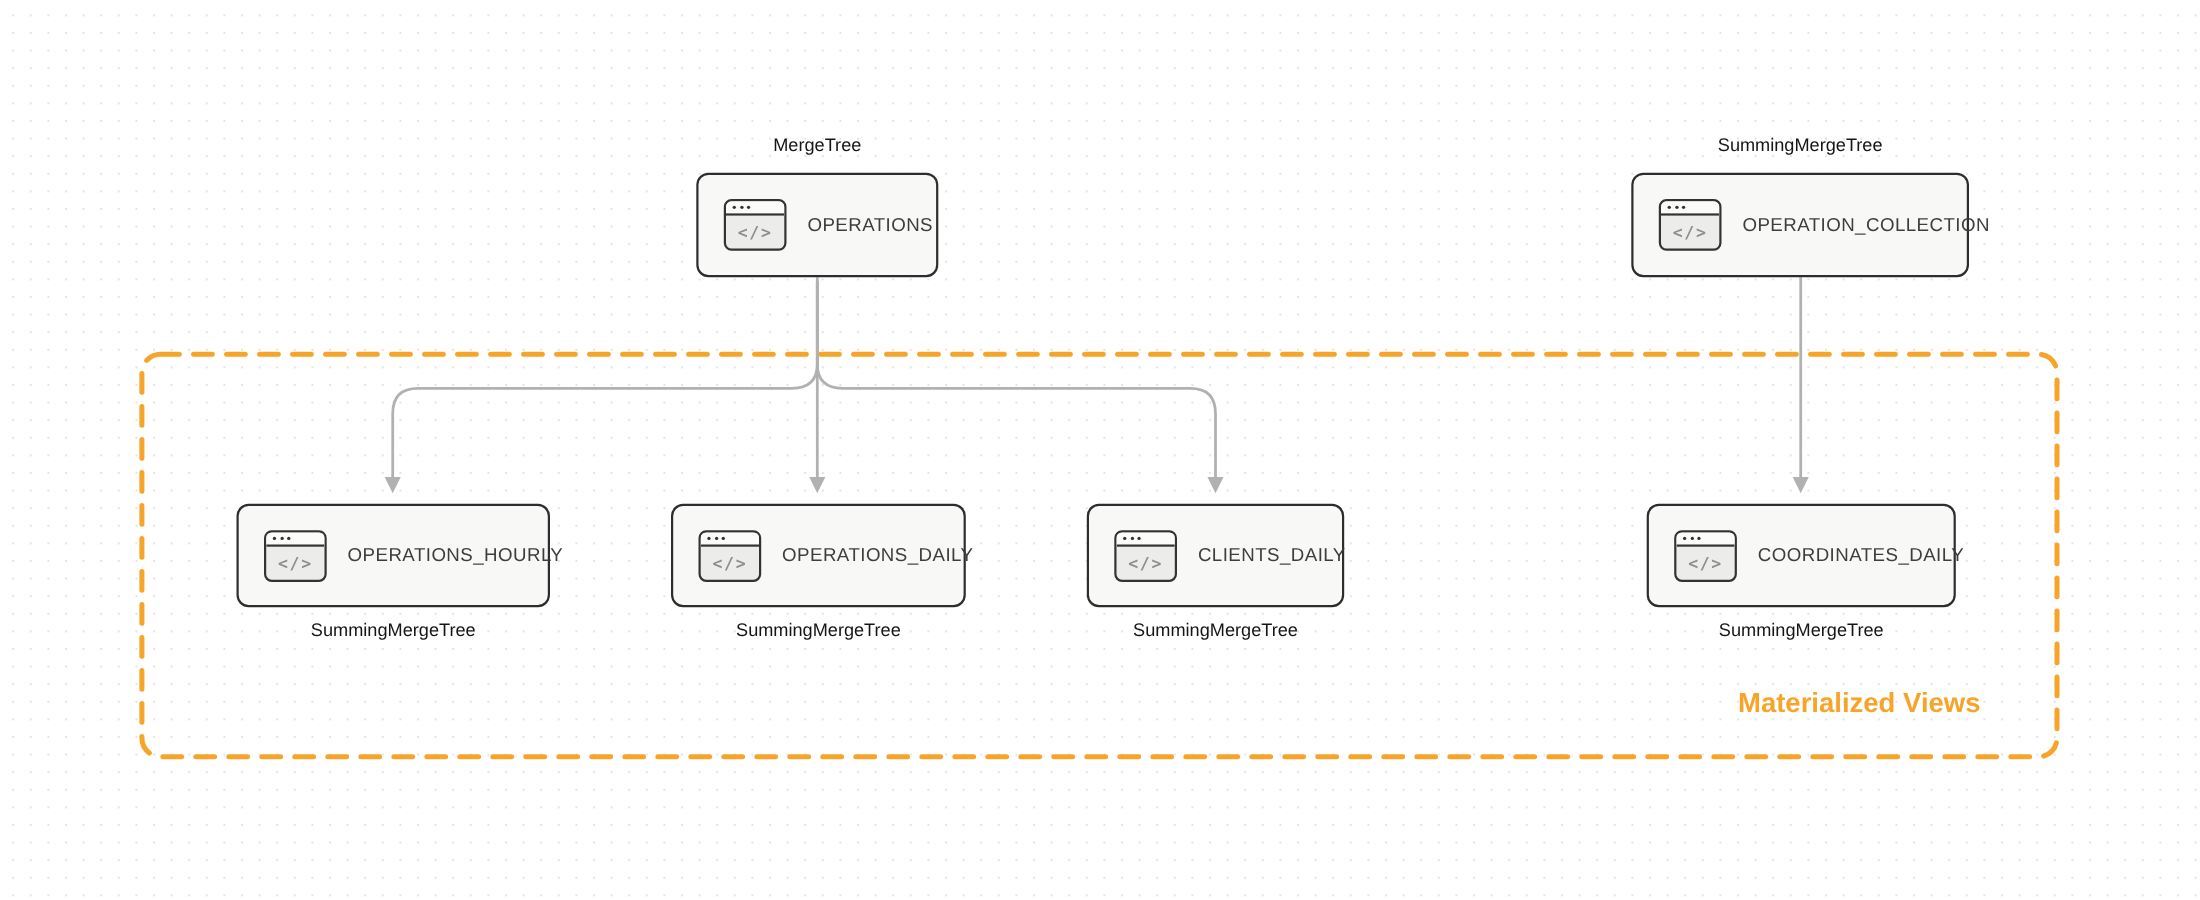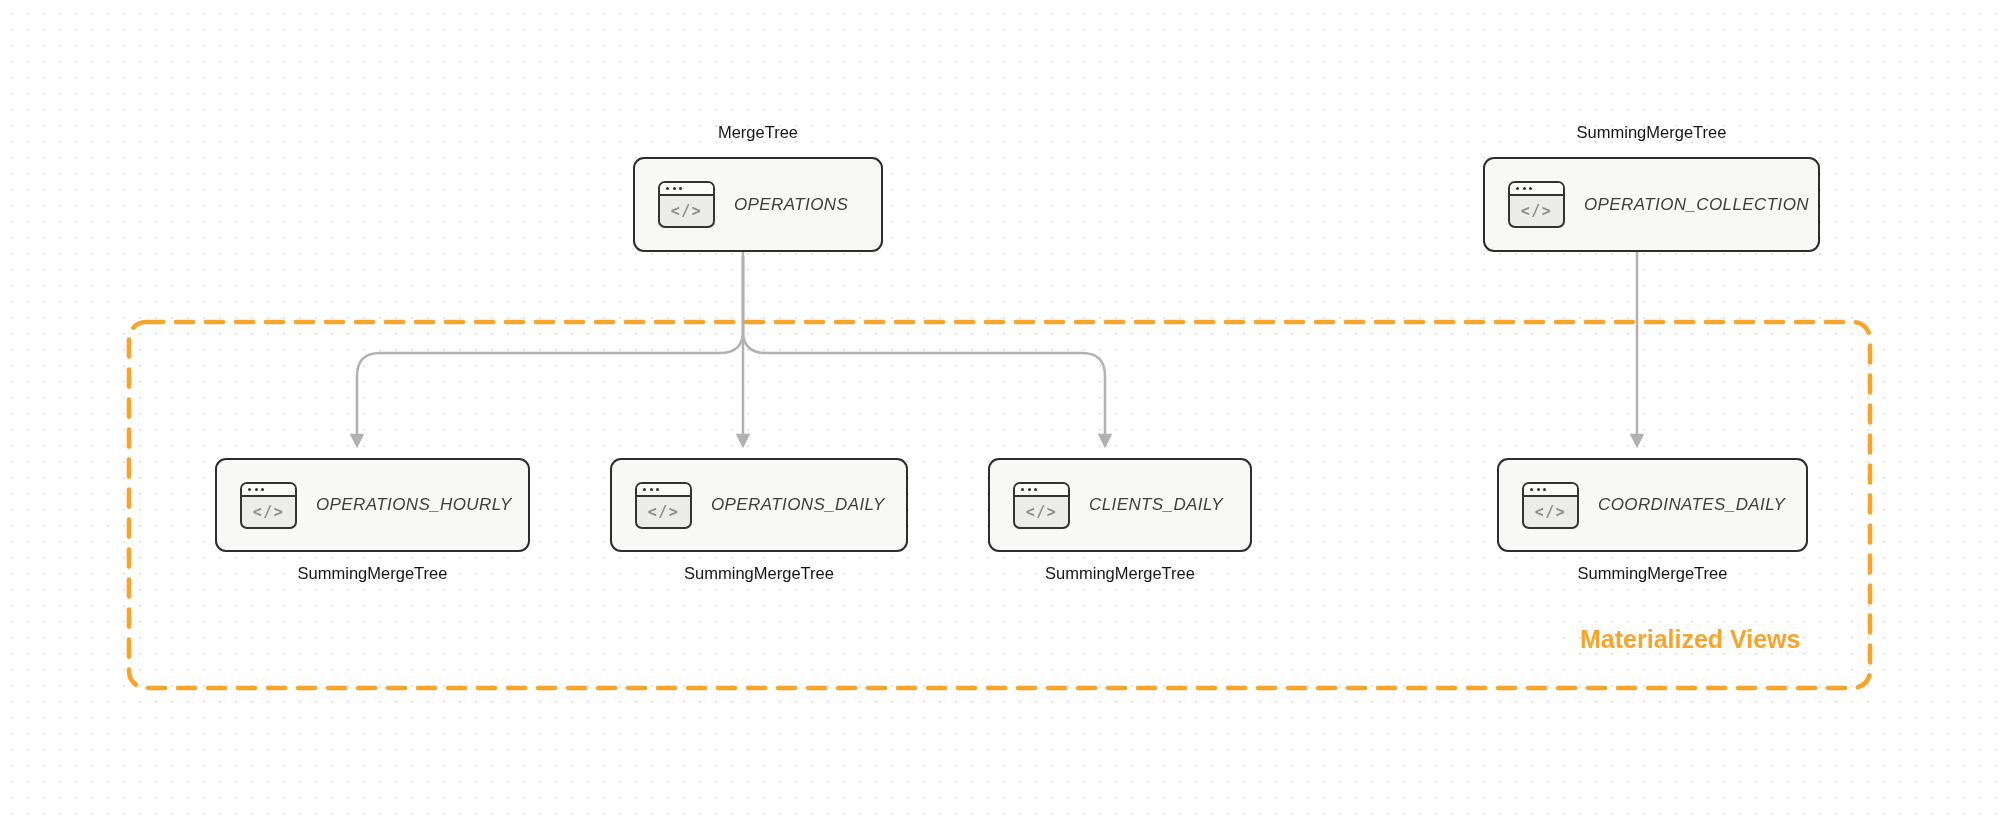--- a/index.html
+++ b/index.html
@@ -15,37 +15,36 @@
     background-position: 4px 6px;
     overflow: hidden;
   }
 
   .edges-layer {
     position: absolute;
     left: 0; top: 0;
     width: 2000px; height: 818px;
   }
 
-  .node { position: absolute; padding-left: 30px; }
+  .node { position: absolute; }
 
   .box {
     position: absolute;
     left: 0; top: 0; right: 0; bottom: 0;
     background: #f8f8f6;
     border: 2.5px solid #2d2d2d;
     border-radius: 11px;
     display: flex;
     align-items: center;
     padding-left: 23px;
     gap: 19px;
     box-sizing: border-box;
   }
 
   .node-title {
-    font-style: italic;
     font-size: 17px;
     color: #3d3d3d;
     letter-spacing: 0.4px;
     white-space: nowrap;
   }
 
   .engine-label {
     position: absolute;
     left: 0;
     width: 100%;

